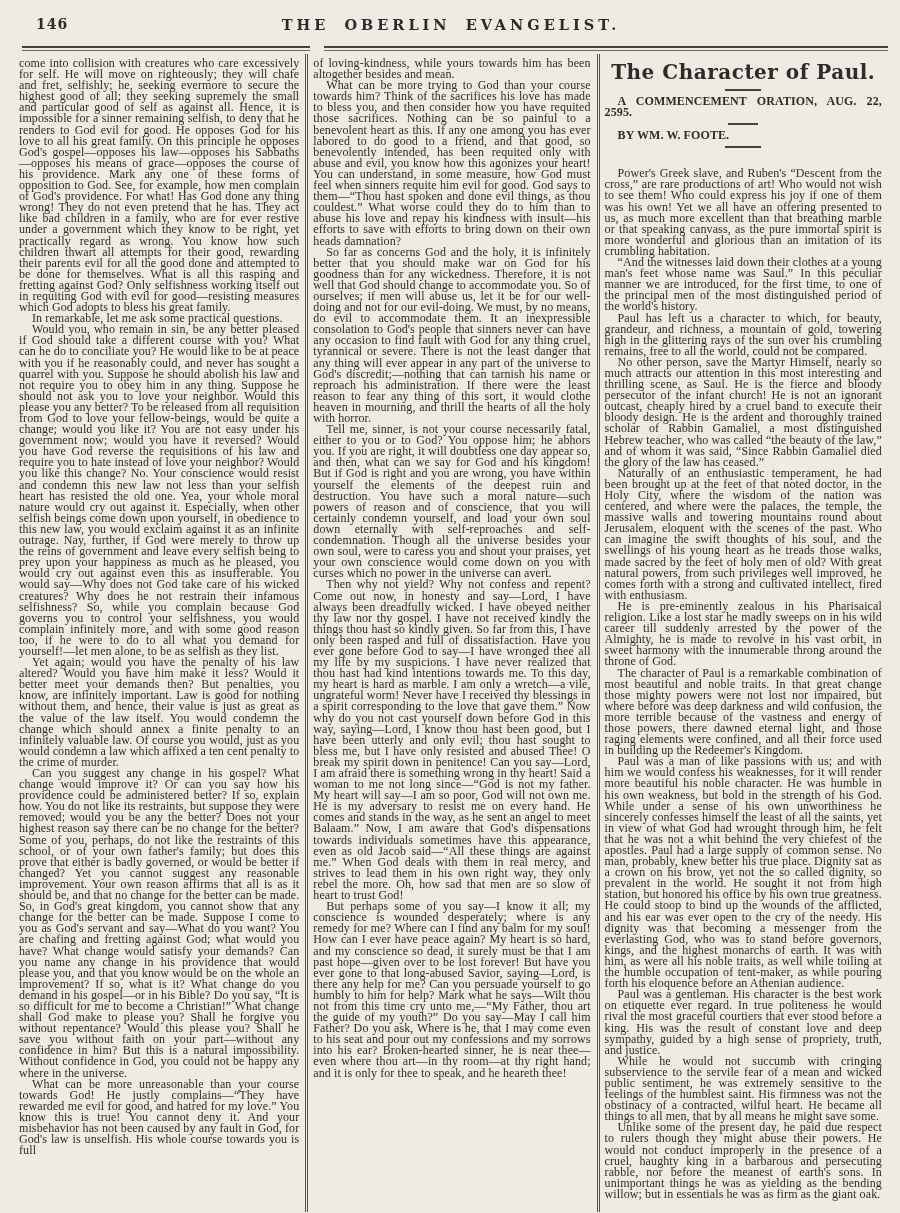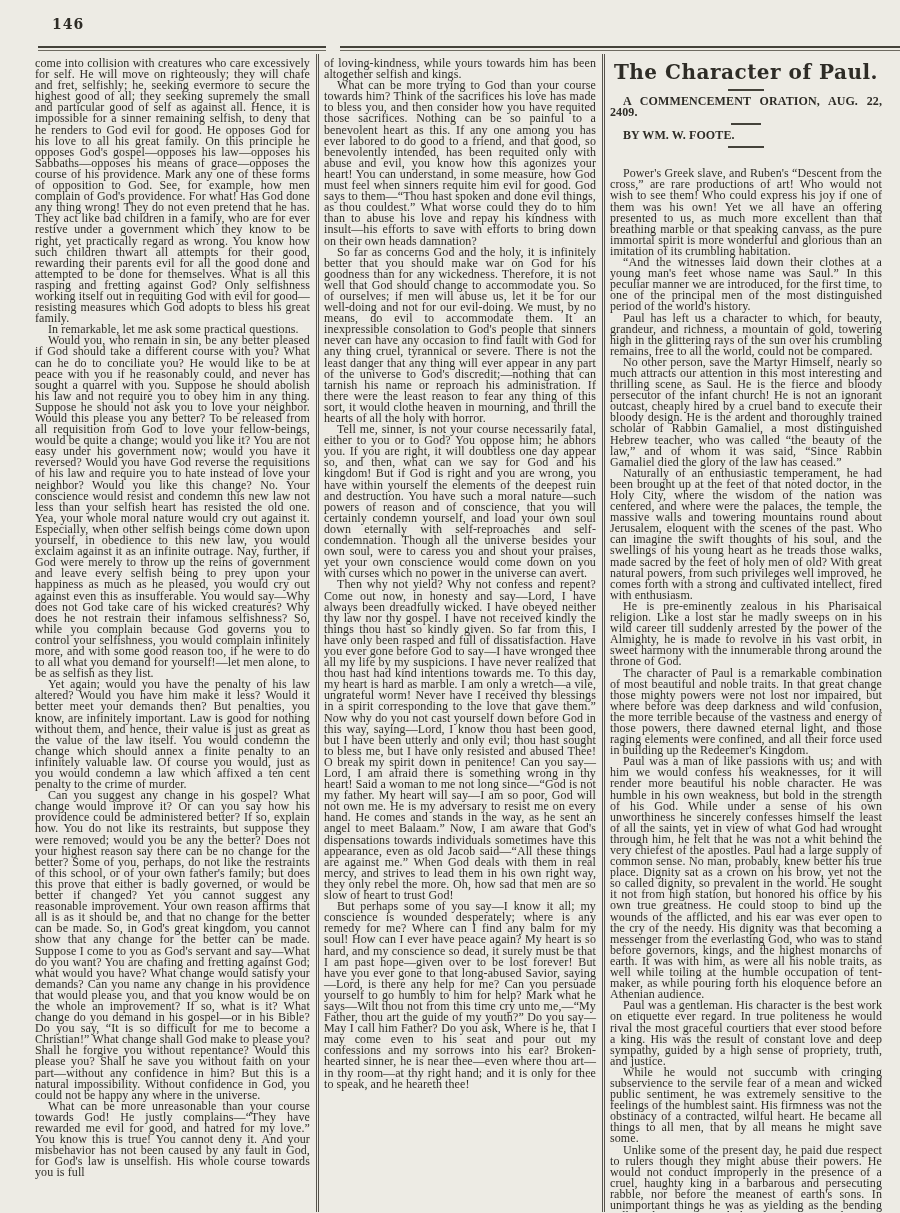--- a/index.html
+++ b/index.html
@@ -8,21 +8,21 @@
     background: #b7b4ac;
     font-family: "DejaVu Serif", "Liberation Serif", serif;
     overflow: hidden;
   }
   .page {
     position: relative;
     width: 900px; height: 1213px;
     background: #edebe4;
     color: #2e2c26;
     box-sizing: border-box;
-    padding: 8px 12px 0 30px;
+    padding: 8px 12px 0 14px;
     overflow: hidden;
   }
   
   .masthead {
     position: relative;
     height: 36px;
   }
   .page-num {
     position: absolute; left: 22px; top: 8px;
     font-size: 14px; font-weight: bold; letter-spacing: 1px;
@@ -90,52 +90,53 @@
   }
   .article-body { margin-top: 20px; }
 </style>
 </head>
 <body>
 
 <div class="page">
 
   <div class="masthead">
     <span class="page-num">146</span>
+    <span class="paper-title">THE OBERLIN EVANGELIST.</span>
   </div>
 
   <div class="head-rules">
     <div class="head-rule seg1"></div>
     <div class="head-rule seg2"></div>
   </div>
 
   <div class="columns">
 
     <div class="col left">
         <p class="no-indent">come into collision with creatures who care excessively for self.  He will move on righteously; they will chafe and fret, selfishly; he, seeking evermore to secure the highest good of all; they seeking supremely the small and particular good of self as against all.  Hence, it is impossible for a sinner remaining selfish, to deny that he renders to God evil for good.  He opposes God for his love to all his great family.  On this principle he opposes God's gospel—opposes his law—opposes his Sabbaths—opposes his means of grace—opposes the course of his providence.  Mark any one of these forms of opposition to God.  See, for example, how men complain of God's providence.  For what!  Has God done any thing wrong!  They do not even pretend that he has.  They act like bad children in a family, who are for ever restive under a government which they know to be right, yet practically regard as wrong.  You know how such children thwart all attempts for their good, rewarding their parents evil for all the good done and attempted to be done for themselves.  What is all this rasping and fretting against God?  Only selfishness working itself out in requiting God with evil for good—resisting measures which God adopts to bless his great family.</p>
         <p>In remarkable, let me ask some practical questions.</p>
         <p>Would you, who remain in sin, be any better pleased if God should take a different course with you?  What can he do to conciliate you?  He would like to be at peace with you if he reasonably could, and never has sought a quarrel with you.  Suppose he should abolish his law and not require you to obey him in any thing.  Suppose he should not ask you to love your neighbor.  Would this please you any better?  To be released from all requisition from God to love your fellow-beings, would be quite a change; would you like it?  You are not easy under his government now; would you have it reversed?  Would you have God reverse the requisitions of his law and require you to hate instead of love your neighbor?  Would you like this change?  No.  Your conscience would resist and condemn this new law not less than your selfish heart has resisted the old one.  Yea, your whole moral nature would cry out against it.  Especially, when other selfish beings come down upon yourself, in obedience to this new law, you would exclaim against it as an infinite outrage.  Nay, further, if God were merely to throw up the reins of government and leave every selfish being to prey upon your happiness as much as he pleased, you would cry out against even this as insufferable.  You would say—Why does not God take care of his wicked creatures?  Why does he not restrain their infamous selfishness?  So, while you complain because God governs you to control your selfishness, you would complain infinitely more, and with some good reason too, if he were to do to all what you demand for yourself!—let men alone, to be as selfish as they list.</p>
         <p>Yet again; would you have the penalty of his law altered?  Would you have him make it less?  Would it better meet your demands then?  But penalties, you know, are infinitely important.  Law is good for nothing without them, and hence, their value is just as great as the value of the law itself.  You would condemn the change which should annex a finite penalty to an infinitely valuable law.  Of course you would, just as you would condemn a law which affixed a ten cent penalty to the crime of murder.</p>
         <p>Can you suggest any change in his gospel?  What change would improve it?  Or can you say how his providence could be administered better?  If so, explain how.  You do not like its restraints, but suppose they were removed; would you be any the better?  Does not your highest reason say there can be no change for the better?  Some of you, perhaps, do not like the restraints of this school, or of your own father's family; but does this prove that either is badly governed, or would be better if changed?  Yet you cannot suggest any reasonable improvement.  Your own reason affirms that all is as it should be, and that no change for the better can be made.  So, in God's great kingdom, you cannot show that any change for the better can be made.  Suppose I come to you as God's servant and say—What do you want?  You are chafing and fretting against God; what would you have?  What change would satisfy your demands?  Can you name any change in his providence that would please you, and that you know would be on the whole an improvement?  If so, what is it?  What change do you demand in his gospel—or in his Bible?  Do you say, “It is so difficult for me to become a Christian!”  What change shall God make to please you?  Shall he forgive you without repentance?  Would this please you?  Shall he save you without faith on your part—without any confidence in him?  But this is a natural impossibility.  Without confidence in God, you could not be happy any where in the universe.</p>
         <p>What can be more unreasonable than your course towards God!  He justly complains—“They have rewarded me evil for good, and hatred for my love.”  You know this is true!  You cannot deny it.  And your misbehavior has not been caused by any fault in God, for God's law is unselfish.  His whole course towards you is full</p>
       </div>
 
     <div class="col mid">
-        <p class="no-indent">of loving-kindness, while yours towards him has been altogether selfish and kings.</p>
+        <p class="no-indent">of loving-kindness, while yours towards him has been altogether besides and mean.</p>
         <p>What can be more trying to God than your course towards him?  Think of the sacrifices his love has made to bless you, and then consider how you have requited those sacrifices.  Nothing can be so painful to a benevolent heart as this.  If any one among you has ever labored to do good to a friend, and that good, so benevolently intended, has been requited only with abuse and evil, you know how this agonizes your heart!  You can understand, in some measure, how God must feel when sinners requite him evil for good.  God says to them—“Thou hast spoken and done evil things, as thou couldest.”  What worse could they do to him than to abuse his love and repay his kindness with insult—his efforts to save with efforts to bring down on their own heads damnation?</p>
         <p>So far as concerns God and the holy, it is infinitely better that you should make war on God for his goodness than for any wickedness.  Therefore, it is not well that God should change to accommodate you.  So of ourselves; if men will abuse us, let it be for our well-doing and not for our evil-doing.  We must, by no means, do evil to accommodate them.  It an inexpressible consolation to God's people that sinners never can have any occasion to find fault with God for any thing cruel, tyrannical or severe.  There is not the least danger that any thing will ever appear in any part of the universe to God's discredit;—nothing that can tarnish his name or reproach his administration.  If there were the least reason to fear any thing of this sort, it would clothe heaven in mourning, and thrill the hearts of all the holy with horror.</p>
         <p>Tell me, sinner, is not your course necessarily fatal, either to you or to God?  You oppose him; he abhors you.  If you are right, it will doubtless one day appear so, and then, what can we say for God and his kingdom!  But if God is right and you are wrong, you have within yourself the elements of the deepest ruin and destruction.  You have such a moral nature—such powers of reason and of conscience, that you will certainly condemn yourself, and load your own soul down eternally with self-reproaches and self-condemnation.  Though all the universe besides your own soul, were to caress you and shout your praises, yet your own conscience would come down on you with curses which no power in the universe can avert.</p>
         <p>Then why not yield?  Why not confess and repent?  Come out now, in honesty and say—Lord, I have always been dreadfully wicked.  I have obeyed neither thy law nor thy gospel.  I have not received kindly the things thou hast so kindly given.  So far from this, I have only been rasped and full of dissatisfaction.  Have you ever gone before God to say—I have wronged thee all my life by my suspicions.  I have never realized that thou hast had kind intentions towards me.  To this day, my heart is hard as marble.  I am only a wretch—a vile, ungrateful worm!  Never have I received thy blessings in a spirit corresponding to the love that gave them.”  Now why do you not cast yourself down before God in this way, saying—Lord, I know thou hast been good, but I have been utterly and only evil; thou hast sought to bless me, but I have only resisted and abused Thee!  O break my spirit down in penitence!  Can you say—Lord, I am afraid there is something wrong in thy heart!  Said a woman to me not long since—“God is not my father.  My heart will say—I am so poor, God will not own me.  He is my adversary to resist me on every hand.  He comes and stands in the way, as he sent an angel to meet Balaam.”  Now, I am aware that God's dispensations towards individuals sometimes have this appearance, even as old Jacob said—“All these things are against me.”  When God deals with them in real mercy, and strives to lead them in his own right way, they only rebel the more.  Oh, how sad that men are so slow of heart to trust God!</p>
         <p>But perhaps some of you say—I know it all; my conscience is wounded desperately; where is any remedy for me?  Where can I find any balm for my soul!  How can I ever have peace again?  My heart is so hard, and my conscience so dead, it surely must be that I am past hope—given over to be lost forever!  But have you ever gone to that long-abused Savior, saying—Lord, is there any help for me?  Can you persuade yourself to go humbly to him for help?  Mark what he says—Wilt thou not from this time cry unto me,—“My Father, thou art the guide of my youth?”  Do you say—May I call him Father?  Do you ask, Where is he, that I may come even to his seat and pour out my confessions and my sorrows into his ear?  Broken-hearted sinner, he is near thee—even where thou art—in thy room—at thy right hand; and it is only for thee to speak, and he heareth thee!</p>
       </div>
 
     <div class="col right">
       <div class="article-head">
         <h2 class="article-title">The Character of Paul.</h2>
         <div class="orn"></div>
-        <p class="article-sub">A COMMENCEMENT ORATION, AUG. 22, 2409.</p>
+        <p class="article-sub">A COMMENCEMENT ORATION, AUG. 22, 2595.</p>
         <div class="orn small"></div>
         <p class="article-by">BY WM. W. FOOTE.</p>
         <div class="orn"></div>
       </div>
       <div class="article-body">
           <p>Power's Greek slave, and Ruben's “Descent from the cross,” are rare productions of art!  Who would not wish to see them!  Who could express his joy if one of them was his own!  Yet we all have an offering presented to us, as much more excellent than that breathing marble or that speaking canvass, as the pure immortal spirit is more wonderful and glorious than an imitation of its crumbling habitation.</p>
           <p>“And the witnesses laid down their clothes at a young man's feet whose name was Saul.”  In this peculiar manner we are introduced, for the first time, to one of the principal men of the most distinguished period of the world's history.</p>
           <p>Paul has left us a character to which, for beauty, grandeur, and richness, a mountain of gold, towering high in the glittering rays of the sun over his crumbling remains, free to all the world, could not be compared.</p>
           <p>No other person, save the Martyr Himself, nearly so much attracts our attention in this most interesting and thrilling scene, as Saul.  He is the fierce and bloody persecutor of the infant church!  He is not an ignorant outcast, cheaply hired by a cruel band to execute their bloody design.  He is the ardent and thoroughly trained scholar of Rabbin Gamaliel, a most distinguished Hebrew teacher, who was called “the beauty of the law,” and of whom it was said, “Since Rabbin Gamaliel died the glory of the law has ceased.”</p>
           <p>Naturally of an enthusiastic temperament, he had been brought up at the feet of that noted doctor, in the Holy City, where the wisdom of the nation was centered, and where were the palaces, the temple, the massive walls and towering mountains round about Jerusalem, eloquent with the scenes of the past.  Who can imagine the swift thoughts of his soul, and the swellings of his young heart as he treads those walks, made sacred by the feet of holy men of old?  With great natural powers, from such privileges well improved, he comes forth with a strong and cultivated intellect, fired with enthusiasm.</p>

